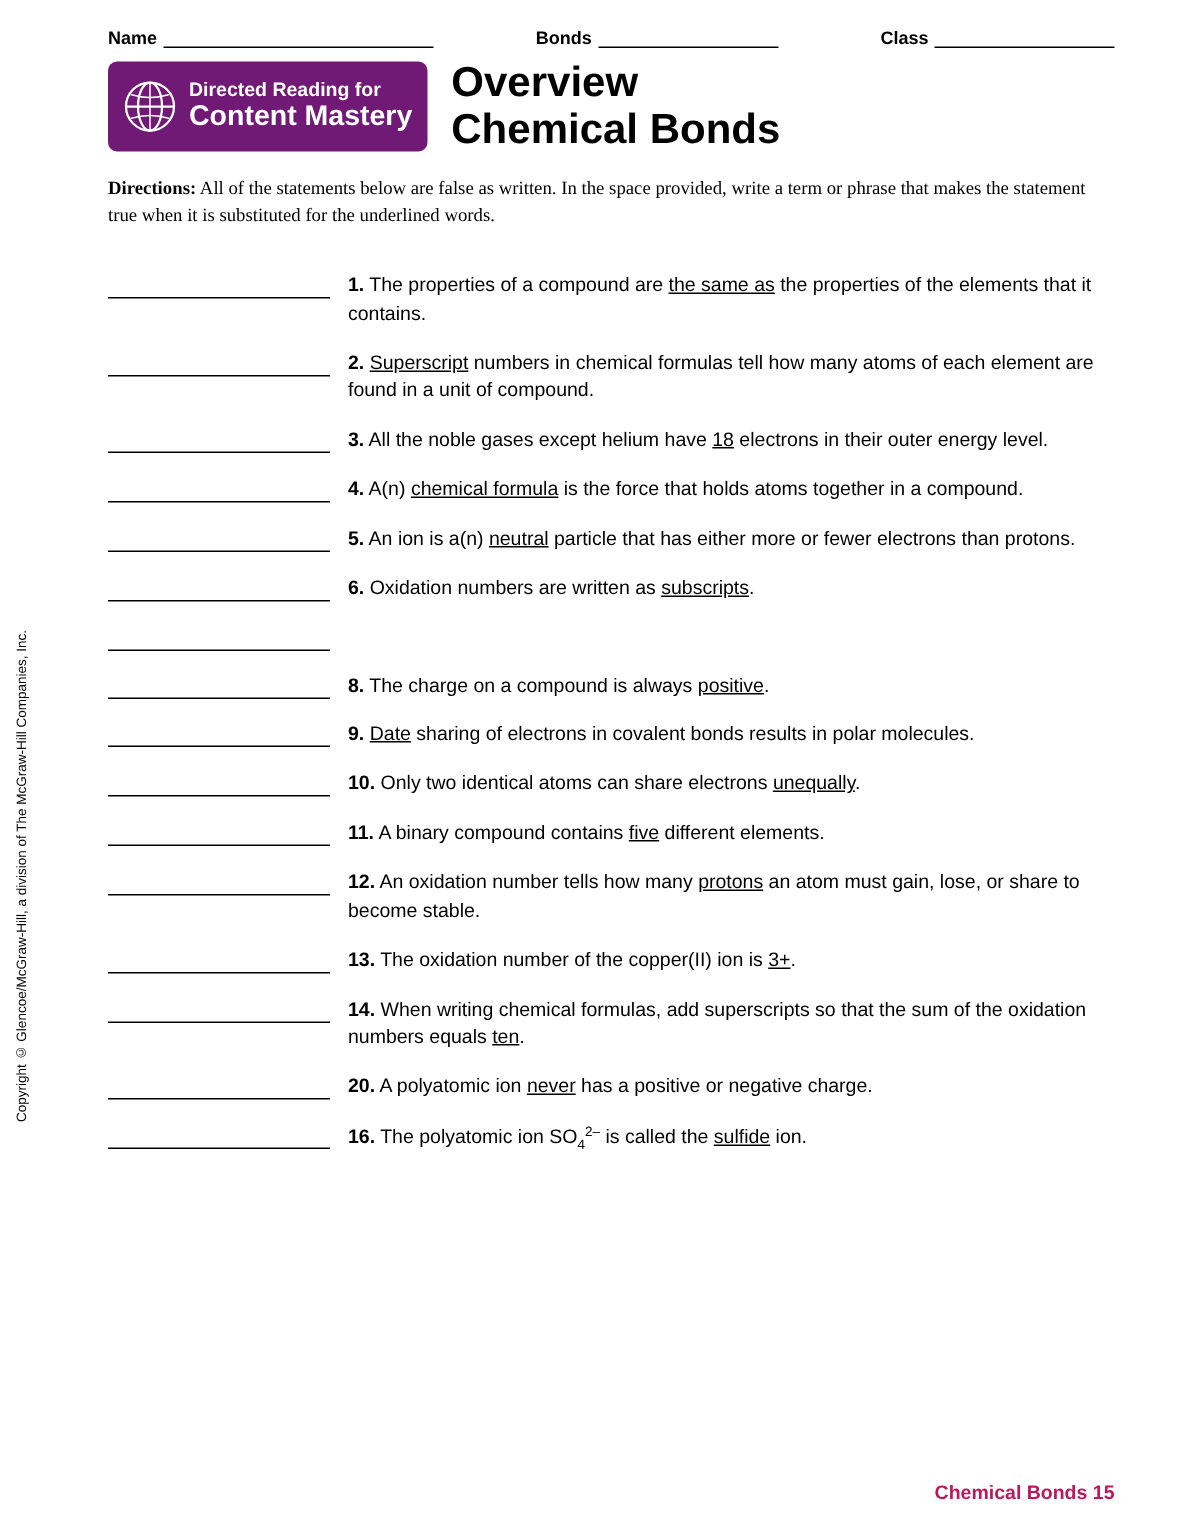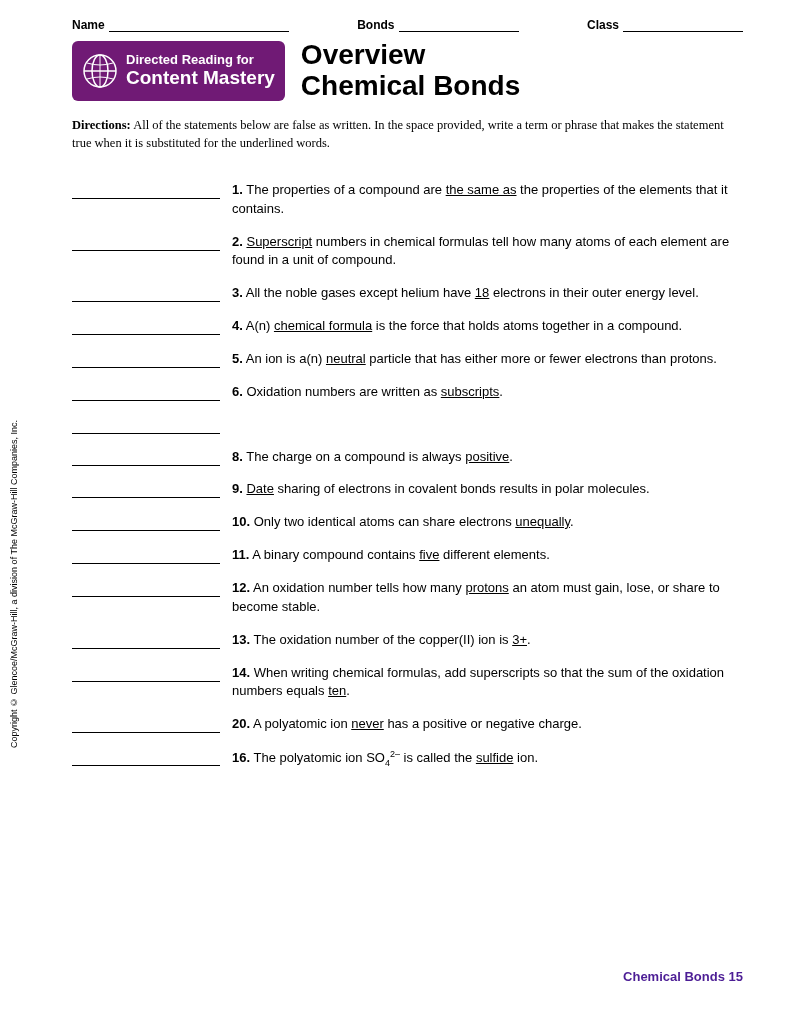--- a/index.html
+++ b/index.html
@@ -152,25 +152,25 @@
       font-size: 9px;
       color: #000;
       writing-mode: vertical-rl;
       transform: rotate(180deg);
       white-space: nowrap;
       line-height: 1;
     }
     
     .page-footer {
       position: absolute;
-      bottom: 40px;
+      bottom: 22px;
       right: 48px;
       font-size: 13px;
       font-weight: bold;
-      color: #4c1d95;
+      color: #be185d;
     }
     
     sup {
       font-size: 9px;
       vertical-align: super;
     }
     sub {
       font-size: 9px;
       vertical-align: sub;
     }

